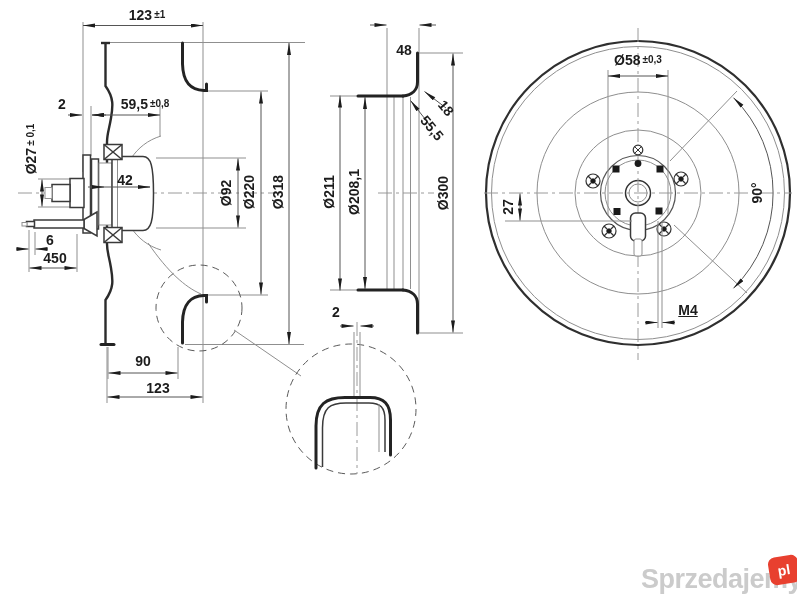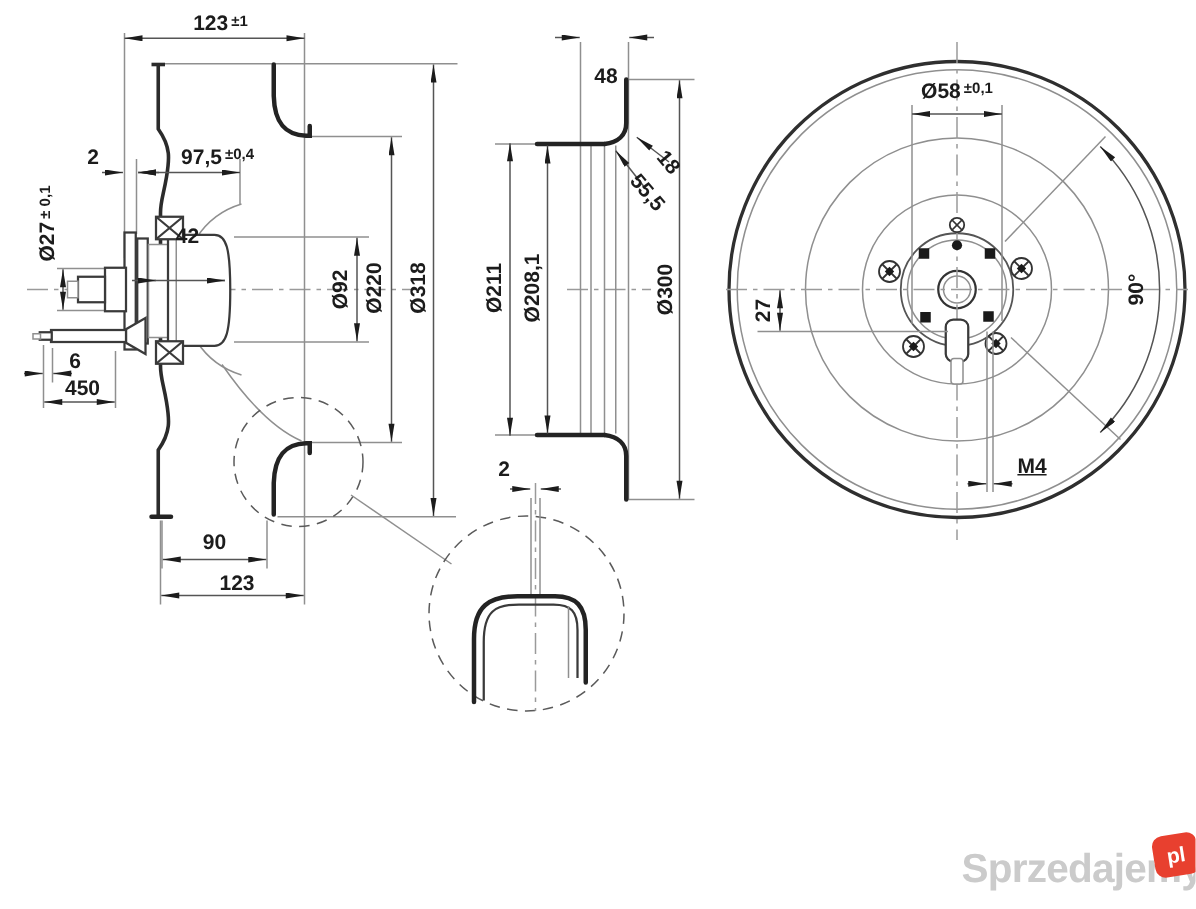--- a/index.html
+++ b/index.html
@@ -231,28 +231,28 @@
 </svg>
 
 <div class="lbl" style="left:147px;top:15px;">
       <span>123</span>
       <span class="tol">±1</span>
     </div>
 <div class="lbl" style="left:62px;top:104px;">
       <span>2</span>
     </div>
 <div class="lbl" style="left:145px;top:104px;">
-      <span>97,5</span>
-      <span class="tol">±0,4</span>
+      <span>59,5</span>
+      <span class="tol">±0,8</span>
     </div>
 <div class="lbl rot" style="left:31px;top:149px;">
       <span>Ø27</span>
       <span class="tol">± 0,1</span>
     </div>
-<div class="lbl" style="left:125px;top:157px;">
+<div class="lbl" style="left:125px;top:180px;">
       <span>42</span>
     </div>
 <div class="lbl" style="left:50px;top:240px;">
       <span>6</span>
     </div>
 <div class="lbl" style="left:55px;top:258px;justify-content:center;">
       <span>450</span>
     </div>
 <div class="lbl rot" style="left:226px;top:193px;">
       <span>Ø92</span>
@@ -288,21 +288,21 @@
 <div class="lbl rot" style="left:443px;top:193px;">
       <span>Ø300</span>
     </div>
 
 <div class="lbl" style="left:336px;top:312px;">
       <span>2</span>
     </div>
 
 <div class="lbl" style="left:638px;top:60px;">
       <span>Ø58</span>
-      <span class="tol">±0,1</span>
+      <span class="tol">±0,3</span>
     </div>
 <div class="lbl rot" style="left:508px;top:207px;">
       <span>27</span>
     </div>
 <div class="lbl rot" style="left:757px;top:193px;">
       <span>90°</span>
     </div>
 <div class="lbl" style="left:688px;top:310px;text-decoration:underline;">
       <span>M4</span>
     </div>

